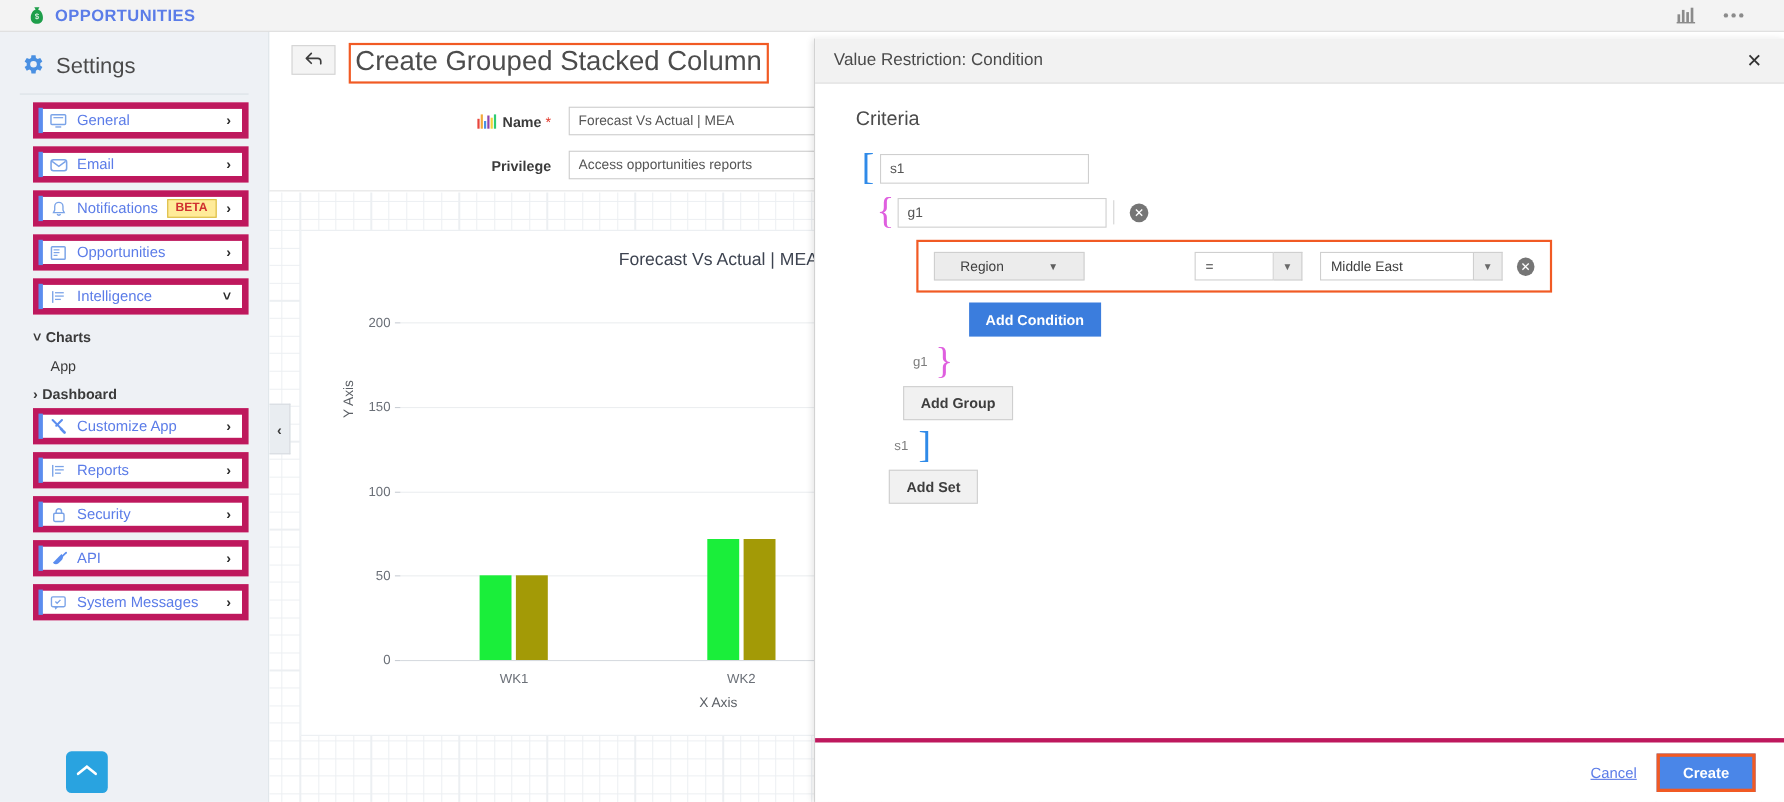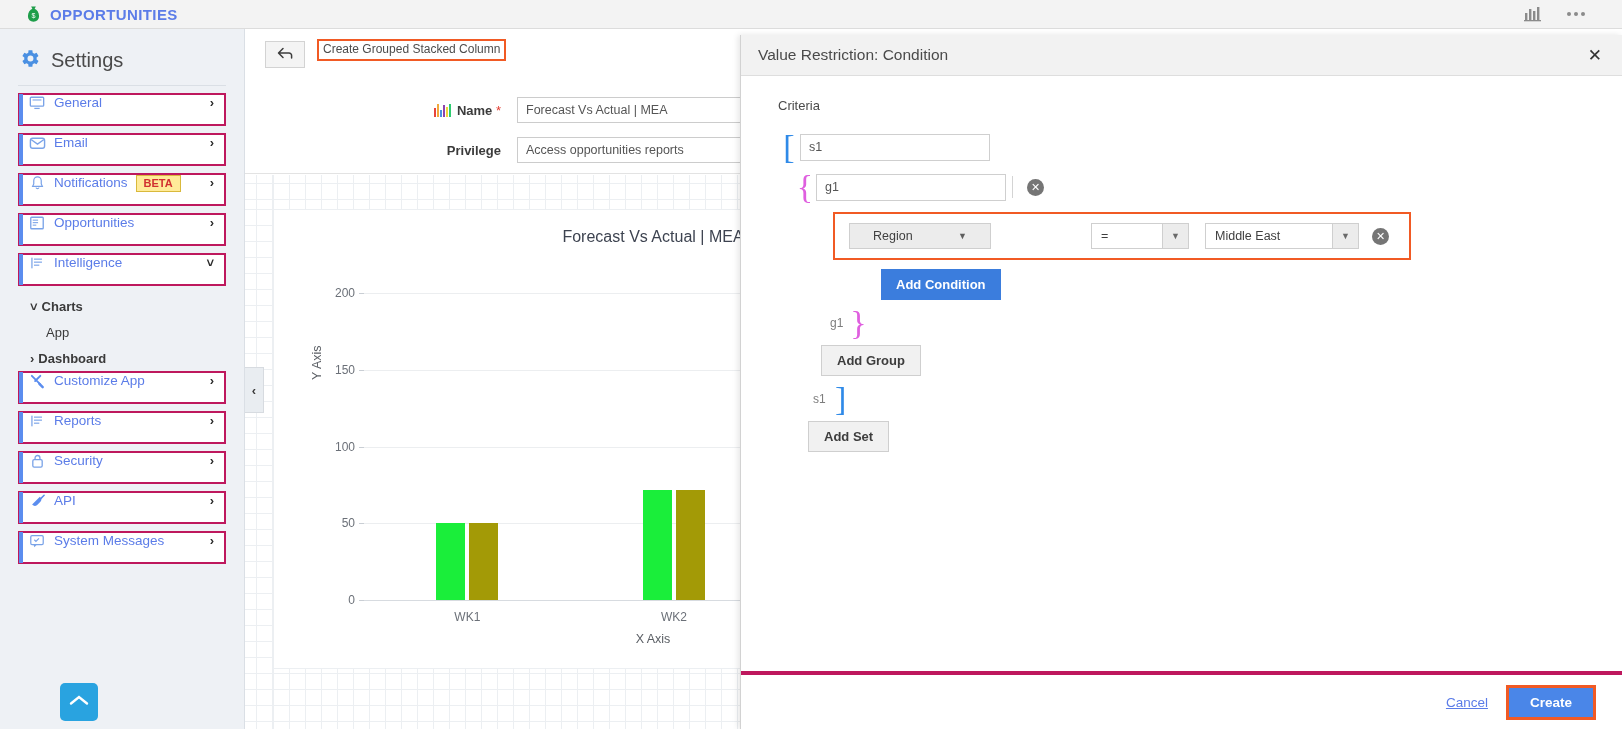--- a/index.html
+++ b/index.html
@@ -54,23 +54,23 @@
     position: absolute; top: 29px; left: 0; width: 245px; height: 700px;
     background: #eef1f5; border-right: 1px solid #dadfe5;
   }
   .settings-head {
     display: flex; align-items: center; gap: 10px;
     padding: 18px 0 12px 18px;
   }
   .settings-title { font-size: 20px; color: #4a4a4a; }
   .sb-divider { height: 1px; background: #dadfe5; margin: 0 18px 7px 18px; }
   .sb-item {
-    position: relative; height: 33px; margin: 0 18px 7px 18px;
-    background: #fff; border: 2px solid #be185d;
-    display: flex; align-items: flex-start; cursor: pointer;
+    position: relative; height: 33px; margin: 0 18px 7px 30px;
+    background: #fff; border: 6px solid #be185d;
+    display: flex; align-items: center; cursor: pointer;
   }
   .sb-item .accent {
     position: absolute; left: -1px; top: -1px; bottom: -1px; width: 4px; background: #5b8def;
   }
   .sb-ico { width: 34px; display: flex; justify-content: center; align-items: center; }
   .sb-label { color: #5b7ce8; font-size: 13.5px; }
   .sb-badge {
     margin-left: 8px; background: #ffeb99; border: 1px solid #d9b93c;
     color: #d03030; font-size: 11px; font-weight: bold; padding: 1px 7px 2px 7px;
   }
@@ -93,21 +93,21 @@
     background: #fff;
   }
   .panel-head { position: relative; height: 145px; border-bottom: 1px solid #e3e3e3; }
   .back-btn {
     position: absolute; left: 20px; top: 12px; width: 40px; height: 27px;
     background: #f4f4f4; border: 1px solid #d3d3d3;
     display: flex; align-items: center; justify-content: center; cursor: pointer;
   }
   .page-title {
     position: absolute; left: 72px; top: 10px;
-    font-size: 12px; color: #4c4c4c;
+    font-size: 25px; color: #4c4c4c;
     border: 2px solid #f15a24; padding: 1px 4px 3px 4px;
   }
   .field-row { position: absolute; display: flex; align-items: center; }
   .field-row.name { left: 160px; top: 68px; }
   .field-row.priv { left: 160px; top: 108px; }
   .field-label {
     width: 112px; text-align: right; font-size: 13px; font-weight: bold;
     color: #3b3b3b; padding-right: 16px;
   }
   .req { color: #e23b2e; font-weight: normal; }
@@ -170,21 +170,21 @@
     background: #fff; border-left: 1px solid #d2d2d2; box-shadow: -2px 0 6px rgba(0,0,0,.10);
     z-index: 10;
   }
   .modal-head {
     height: 41px; background: #f2f2f2; border-bottom: 1px solid #dedede;
     display: flex; align-items: center; padding: 0 20px 0 17px;
   }
   .modal-title { font-size: 15.5px; color: #4a4a4a; }
   .modal-close { margin-left: auto; font-size: 17px; color: #333; cursor: pointer; line-height: 1; }
   .modal-body { position: relative; height: 610px; padding: 22px 0 0 37px; }
-  .criteria-title { font-size: 13px; color: #4a4a4a; margin-bottom: 17px; }
+  .criteria-title { font-size: 18px; color: #4a4a4a; margin-bottom: 17px; }
 
   .rowline { display: flex; align-items: center; }
   .brk {
     font-size: 34px; line-height: 1; width: 22px; text-align: center;
     font-family: "Liberation Serif", serif;
   }
   .brk.set { color: #2f8ae8; }
   .brk.grp { color: #df5fdf; }
   .brk-lbl { font-size: 12px; color: #7d7d7d; margin-right: 4px; }
   .token-input {
@@ -531,21 +531,21 @@
     <div class="cond-box">
       <div class="sel-grey" style="width:142px;">
         <span>Region</span>
         <span class="cap">▼</span>
       </div>
       <div class="sel-split" style="margin-left:100px;">
         <span class="txt" style="width:72px;">=</span>
         <span class="btn">▼</span>
       </div>
       <div class="sel-split" style="margin-left:16px;">
-        <span class="txt" style="width:128px;">Middle East</span>
+        <span class="txt" style="width:140px;">Middle East</span>
         <span class="btn">▼</span>
       </div>
       <span class="del-icon" style="margin-left:13px;">✕</span>
     </div>
 
     <div style="margin:9px 0 0 103px;">
       <button class="btn-blue">Add Condition</button>
     </div>
 
     <div class="rowline" style="margin:6px 0 0 52px;">

